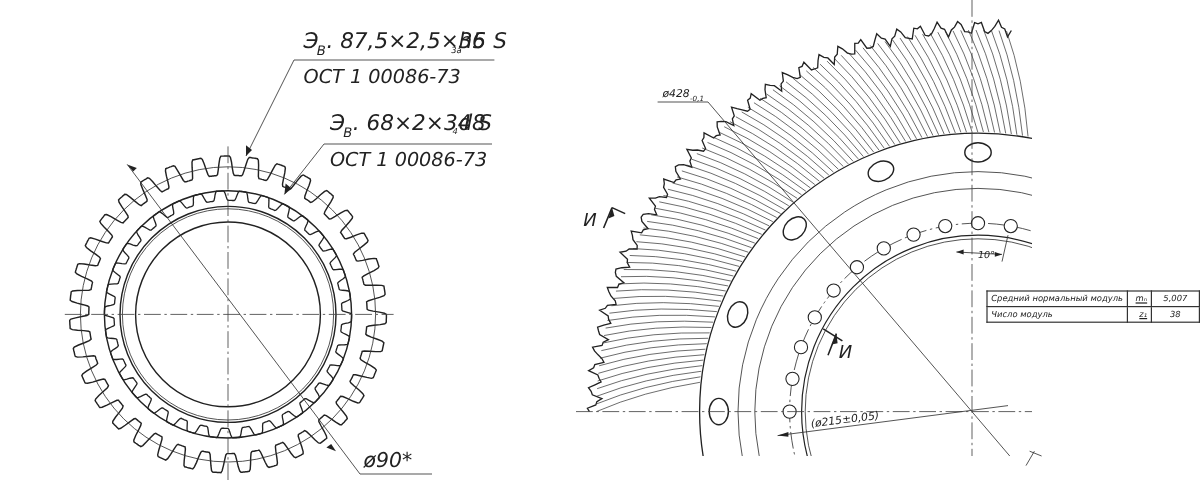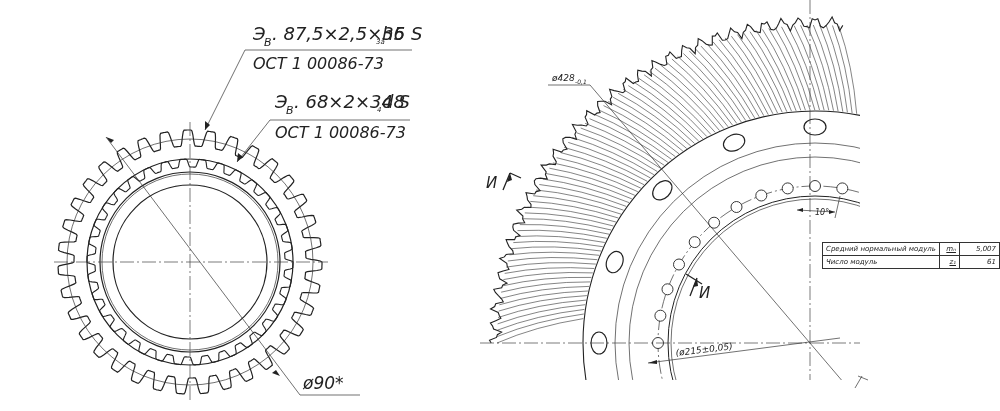--- a/index.html
+++ b/index.html
@@ -8,21 +8,21 @@
   svg { position: absolute; left: 0; top: 0; }
   .ann { font-family: "DejaVu Sans", sans-serif; font-style: italic; fill: #222; }
   .stroke { stroke: #222; fill: none; }
   .thin { stroke: #333; fill: none; stroke-width: 0.7; }
   .axis { stroke: #444; fill: none; stroke-width: 0.7; stroke-dasharray: 14 3 2 3; }
   .tbl { position: absolute; left: 822px; top: 242px; border-collapse: collapse;
          font-family: "DejaVu Sans", sans-serif; font-style: italic; font-size: 7px; color: #222; }
   .tbl td { border: 0.8px solid #333; padding: 0 3px; height: 12px; white-space: nowrap; }
   .tbl td.c1 { width: 108px; }
   .tbl td.c2 { width: 16px; text-align: right; text-decoration: underline; }
-  .tbl td.c3 { width: 44px; text-align: right; }
+  .tbl td.c3 { width: 44px; text-align: center; }
 </style>
 </head>
 <body>
 
 <svg width="1000" height="411" viewBox="0 0 1000 411" xmlns="http://www.w3.org/2000/svg">
 
   <g>
 
     <path id="outerTeeth" class="stroke" stroke-width="1.2" d="M322.0 262.0L322.0 263.0L322.0 264.0L322.0 265.0L321.9 265.9L321.9 266.9L321.9 267.9L321.8 268.9L320.7 269.8L316.8 270.5L311.6 271.1L307.3 271.7L305.5 272.4L305.5 273.3L305.4 274.1L305.3 275.0L305.2 275.8L305.1 276.7L305.0 277.6L304.8 278.4L305.8 279.4L309.4 280.9L314.4 282.7L318.4 284.3L319.9 285.6L319.7 286.5L319.5 287.5L319.3 288.5L319.1 289.4L318.9 290.4L318.7 291.4L318.5 292.3L317.2 293.0L313.2 293.0L308.0 292.7L303.6 292.5L301.8 292.9L301.6 293.7L301.3 294.5L301.1 295.4L300.8 296.2L300.6 297.0L300.3 297.8L300.1 298.7L300.8 299.8L304.2 301.9L308.7 304.5L312.4 306.9L313.6 308.4L313.2 309.3L312.9 310.2L312.5 311.1L312.1 312.1L311.8 313.0L311.4 313.9L311.0 314.8L309.6 315.3L305.7 314.5L300.6 313.3L296.4 312.3L294.5 312.3L294.1 313.1L293.7 313.9L293.4 314.7L293.0 315.4L292.6 316.2L292.1 317.0L291.7 317.7L292.3 319.0L295.2 321.7L299.2 325.0L302.4 328.0L303.3 329.7L302.8 330.5L302.3 331.4L301.8 332.2L301.2 333.1L300.7 333.9L300.2 334.7L299.6 335.5L298.2 335.8L294.4 334.4L289.7 332.2L285.7 330.4L283.8 330.2L283.3 330.9L282.8 331.6L282.3 332.3L281.8 333.0L281.2 333.6L280.7 334.3L280.1 335.0L280.4 336.4L282.8 339.5L286.2 343.5L288.8 347.0L289.4 348.8L288.8 349.6L288.1 350.3L287.4 351.1L286.8 351.8L286.1 352.5L285.4 353.2L284.7 353.9L283.3 353.9L279.8 351.8L275.6 348.9L271.9 346.4L270.2 345.8L269.5 346.4L268.9 347.0L268.3 347.6L267.6 348.2L267.0 348.8L266.3 349.4L265.7 349.9L265.7 351.3L267.5 354.8L270.1 359.4L272.0 363.3L272.3 365.2L271.5 365.8L270.7 366.4L270.0 367.0L269.2 367.6L268.4 368.2L267.6 368.8L266.8 369.4L265.4 369.1L262.4 366.4L258.7 362.7L255.5 359.7L253.9 358.8L253.2 359.3L252.4 359.8L251.7 360.2L251.0 360.7L250.2 361.1L249.5 361.6L248.7 362.0L248.5 363.4L249.7 367.2L251.4 372.1L252.6 376.3L252.6 378.2L251.7 378.7L250.8 379.2L249.9 379.6L249.0 380.1L248.2 380.5L247.3 380.9L246.4 381.4L245.0 380.8L242.5 377.7L239.6 373.4L237.0 369.8L235.6 368.7L234.8 369.0L234.0 369.3L233.2 369.7L232.4 370.0L231.6 370.3L230.8 370.6L229.9 370.9L229.5 372.2L229.9 376.2L230.7 381.3L231.2 385.7L230.8 387.5L229.9 387.8L228.9 388.1L228.0 388.4L227.0 388.7L226.1 389.0L225.1 389.2L224.2 389.5L222.9 388.7L221.0 385.2L218.9 380.5L217.0 376.5L215.8 375.1L215.0 375.3L214.1 375.5L213.3 375.6L212.4 375.8L211.6 376.0L210.7 376.1L209.9 376.3L209.2 377.5L208.9 381.4L208.8 386.7L208.5 391.0L207.7 392.8L206.7 392.9L205.8 393.1L204.8 393.2L203.8 393.3L202.8 393.4L201.8 393.5L200.8 393.6L199.8 392.6L198.5 388.8L197.3 383.7L196.2 379.5L195.2 377.9L194.3 377.9L193.5 377.9L192.6 378.0L191.7 378.0L190.9 378.0L190.0 378.0L189.1 378.0L188.2 379.1L187.3 382.9L186.2 388.0L185.1 392.3L184.1 393.9L183.1 393.8L182.1 393.8L181.1 393.7L180.1 393.6L179.2 393.6L178.2 393.5L177.2 393.4L176.3 392.2L175.8 388.3L175.4 383.1L175.1 378.7L174.4 377.0L173.6 376.8L172.7 376.7L171.9 376.6L171.0 376.4L170.1 376.3L169.3 376.1L168.4 376.0L167.4 376.9L165.7 380.5L163.8 385.3L161.9 389.3L160.6 390.7L159.7 390.5L158.7 390.2L157.7 390.0L156.8 389.8L155.8 389.5L154.9 389.2L153.9 389.0L153.3 387.7L153.5 383.7L154.1 378.5L154.5 374.2L154.2 372.3L153.3 372.1L152.5 371.8L151.7 371.5L150.9 371.2L150.1 370.9L149.2 370.6L148.4 370.3L147.2 371.0L145.0 374.2L142.2 378.7L139.7 382.2L138.1 383.4L137.2 383.0L136.3 382.6L135.4 382.2L134.5 381.8L133.6 381.4L132.7 380.9L131.8 380.5L131.4 379.1L132.3 375.2L133.8 370.2L135.0 366.0L135.0 364.1L134.3 363.7L133.5 363.3L132.8 362.9L132.0 362.5L131.3 362.0L130.5 361.6L129.8 361.1L128.5 361.6L125.7 364.4L122.1 368.2L119.0 371.3L117.3 372.2L116.5 371.6L115.6 371.1L114.8 370.5L114.0 369.9L113.2 369.4L112.4 368.8L111.6 368.2L111.5 366.8L113.0 363.1L115.4 358.5L117.3 354.5L117.7 352.7L117.0 352.1L116.3 351.6L115.7 351.0L115.0 350.5L114.3 349.9L113.7 349.4L113.0 348.8L111.7 349.0L108.4 351.3L104.3 354.4L100.6 356.9L98.8 357.4L98.1 356.7L97.4 356.0L96.7 355.3L96.0 354.6L95.3 353.9L94.6 353.2L93.9 352.5L94.0 351.1L96.2 347.7L99.4 343.6L102.0 340.1L102.6 338.3L102.1 337.7L101.5 337.0L101.0 336.3L100.4 335.7L99.9 335.0L99.3 334.3L98.8 333.6L97.4 333.6L93.8 335.3L89.1 337.6L85.1 339.4L83.2 339.6L82.6 338.8L82.1 338.0L81.5 337.2L80.9 336.4L80.4 335.5L79.8 334.7L79.3 333.9L79.7 332.5L82.4 329.6L86.3 326.1L89.5 323.1L90.4 321.5L90.0 320.7L89.5 320.0L89.1 319.2L88.7 318.5L88.3 317.7L87.9 317.0L87.4 316.2L86.1 315.9L82.2 316.9L77.2 318.4L73.0 319.4L71.1 319.3L70.6 318.4L70.2 317.5L69.8 316.6L69.4 315.7L69.0 314.8L68.6 313.9L68.2 313.0L68.9 311.7L72.1 309.3L76.5 306.5L80.2 304.2L81.4 302.8L81.1 301.9L80.8 301.1L80.5 300.3L80.2 299.5L79.9 298.7L79.7 297.8L79.4 297.0L78.1 296.5L74.2 296.8L69.0 297.4L64.6 297.6L62.8 297.1L62.5 296.2L62.2 295.2L62.0 294.3L61.8 293.3L61.5 292.3L61.3 291.4L61.1 290.4L61.9 289.2L65.5 287.5L70.4 285.6L74.4 283.9L75.9 282.7L75.7 281.9L75.6 281.0L75.4 280.1L75.3 279.3L75.2 278.4L75.0 277.6L74.9 276.7L73.8 276.0L69.8 275.5L64.6 275.2L60.3 274.7L58.5 273.8L58.4 272.8L58.4 271.9L58.3 270.9L58.2 269.9L58.2 268.9L58.1 267.9L58.1 266.9L59.1 265.9L63.0 264.9L68.1 263.8L72.4 262.9L74.0 262.0L74.0 261.1L74.0 260.3L74.0 259.4L74.1 258.5L74.1 257.7L74.1 256.8L74.2 255.9L73.1 255.0L69.3 253.9L64.3 252.6L60.1 251.3L58.5 250.2L58.6 249.2L58.7 248.2L58.8 247.2L58.9 246.2L59.1 245.3L59.2 244.3L59.3 243.3L60.5 242.5L64.5 242.1L69.7 242.0L74.1 241.9L75.9 241.3L76.0 240.4L76.2 239.6L76.4 238.7L76.5 237.9L76.7 237.0L76.9 236.2L77.1 235.3L76.3 234.2L72.7 232.4L68.0 230.3L64.1 228.3L62.8 226.9L63.0 225.9L63.3 225.0L63.6 224.0L63.9 223.1L64.2 222.1L64.5 221.2L64.8 220.3L66.1 219.7L70.1 220.0L75.2 220.9L79.5 221.5L81.4 221.2L81.7 220.4L82.0 219.6L82.3 218.8L82.7 218.0L83.0 217.2L83.3 216.4L83.7 215.6L83.0 214.4L79.9 212.0L75.6 209.0L72.1 206.3L71.1 204.7L71.5 203.8L71.9 203.0L72.4 202.1L72.8 201.2L73.3 200.3L73.8 199.4L74.2 198.6L75.6 198.2L79.5 199.3L84.4 201.0L88.6 202.4L90.4 202.5L90.9 201.8L91.3 201.0L91.8 200.3L92.2 199.6L92.7 198.8L93.2 198.1L93.7 197.4L93.3 196.1L90.6 193.1L86.9 189.4L84.0 186.2L83.2 184.4L83.8 183.6L84.4 182.8L85.0 182.0L85.6 181.3L86.2 180.5L86.8 179.7L87.4 178.9L88.9 178.8L92.5 180.6L97.0 183.2L100.8 185.3L102.6 185.7L103.2 185.0L103.8 184.4L104.4 183.7L105.0 183.1L105.6 182.5L106.2 181.8L106.8 181.2L106.6 179.8L104.5 176.5L101.5 172.2L99.2 168.5L98.8 166.6L99.5 165.9L100.2 165.2L100.9 164.6L101.7 163.9L102.4 163.2L103.2 162.6L103.9 161.9L105.3 162.1L108.6 164.5L112.6 167.8L116.0 170.6L117.7 171.3L118.4 170.8L119.0 170.2L119.7 169.7L120.4 169.2L121.1 168.7L121.8 168.2L122.5 167.6L122.6 166.3L121.1 162.6L119.0 157.8L117.4 153.8L117.3 151.8L118.1 151.3L118.9 150.8L119.8 150.2L120.6 149.7L121.5 149.2L122.3 148.7L123.1 148.2L124.5 148.6L127.3 151.5L130.6 155.5L133.5 158.8L135.0 159.9L135.8 159.4L136.6 159.0L137.3 158.6L138.1 158.3L138.9 157.9L139.7 157.5L140.5 157.1L140.8 155.8L140.0 151.9L138.7 146.8L137.9 142.5L138.1 140.6L139.0 140.2L139.9 139.9L140.9 139.5L141.8 139.1L142.7 138.8L143.6 138.4L144.5 138.1L145.8 138.7L148.0 142.1L150.6 146.6L152.8 150.4L154.2 151.7L155.0 151.4L155.8 151.2L156.6 150.9L157.5 150.7L158.3 150.4L159.1 150.2L160.0 150.0L160.5 148.7L160.4 144.7L160.1 139.5L160.0 135.1L160.6 133.3L161.6 133.1L162.6 132.9L163.5 132.7L164.5 132.5L165.5 132.3L166.4 132.1L167.4 131.9L168.6 132.8L170.1 136.5L171.8 141.4L173.3 145.5L174.4 147.0L175.3 146.9L176.2 146.8L177.0 146.7L177.9 146.6L178.7 146.5L179.6 146.5L180.5 146.4L181.3 145.3L181.9 141.3L182.5 136.2L183.2 131.8L184.1 130.1L185.1 130.1L186.1 130.1L187.0 130.0L188.0 130.0L189.0 130.0L190.0 130.0L191.0 130.0L192.0 131.1L192.9 135.0L193.6 140.1L194.4 144.4L195.2 146.1L196.1 146.2L196.9 146.2L197.8 146.3L198.7 146.3L199.5 146.4L200.4 146.5L201.3 146.5L202.2 145.6L203.5 141.8L205.1 136.8L206.5 132.7L207.7 131.2L208.7 131.3L209.7 131.5L210.6 131.6L211.6 131.8L212.6 131.9L213.6 132.1L214.5 132.3L215.3 133.5L215.5 137.5L215.4 142.7L215.3 147.1L215.8 148.9L216.7 149.1L217.5 149.3L218.3 149.5L219.2 149.7L220.0 150.0L220.9 150.2L221.7 150.4L222.8 149.6L224.8 146.2L227.2 141.5L229.4 137.7L230.8 136.5L231.7 136.8L232.7 137.1L233.6 137.4L234.5 137.7L235.5 138.1L236.4 138.4L237.3 138.8L237.8 140.1L237.3 144.1L236.2 149.2L235.4 153.5L235.6 155.3L236.4 155.7L237.2 156.0L238.0 156.4L238.8 156.7L239.5 157.1L240.3 157.5L241.1 157.9L242.4 157.3L244.9 154.2L248.1 150.1L250.9 146.8L252.6 145.8L253.4 146.2L254.3 146.7L255.1 147.2L256.0 147.7L256.9 148.2L257.7 148.7L258.5 149.2L258.8 150.6L257.6 154.4L255.6 159.2L254.1 163.3L253.9 165.2L254.6 165.7L255.3 166.2L256.1 166.6L256.8 167.1L257.5 167.6L258.2 168.2L258.9 168.7L260.2 168.3L263.3 165.8L267.1 162.3L270.5 159.5L272.3 158.8L273.1 159.4L273.8 160.0L274.6 160.7L275.4 161.3L276.1 161.9L276.8 162.6L277.6 163.2L277.6 164.7L275.7 168.2L272.9 172.6L270.7 176.4L270.2 178.2L270.8 178.8L271.4 179.4L272.0 180.0L272.6 180.6L273.2 181.2L273.8 181.8L274.4 182.5L275.8 182.4L279.3 180.4L283.7 177.6L287.5 175.5L289.4 175.2L290.1 175.9L290.7 176.6L291.3 177.4L292.0 178.2L292.6 178.9L293.2 179.7L293.8 180.5L293.6 181.9L291.1 185.0L287.6 188.9L284.7 192.1L283.8 193.8L284.4 194.5L284.9 195.2L285.4 195.9L285.8 196.7L286.3 197.4L286.8 198.1L287.3 198.8L288.7 199.0L292.4 197.7L297.2 195.7L301.4 194.3L303.3 194.3L303.8 195.1L304.3 196.0L304.8 196.9L305.3 197.7L305.8 198.6L306.2 199.4L306.7 200.3L306.2 201.7L303.2 204.3L299.1 207.5L295.6 210.2L294.5 211.7L294.9 212.5L295.3 213.2L295.6 214.0L296.0 214.8L296.3 215.6L296.7 216.4L297.0 217.2L298.3 217.6L302.2 217.0L307.4 215.9L311.7 215.3L313.6 215.6L313.9 216.5L314.3 217.5L314.6 218.4L314.9 219.3L315.2 220.3L315.5 221.2L315.8 222.1L315.1 223.4L311.7 225.5L307.0 227.8L303.2 229.9L301.8 231.1L302.0 232.0L302.3 232.8L302.5 233.7L302.7 234.5L302.9 235.3L303.1 236.2L303.3 237.0L304.5 237.7L308.5 237.7L313.7 237.6L318.1 237.8L319.9 238.4L320.1 239.4L320.2 240.4L320.4 241.4L320.5 242.3L320.7 243.3L320.8 244.3L320.9 245.3L320.0 246.4L316.3 247.8L311.3 249.3L307.1 250.6L305.5 251.6L305.6 252.5L305.7 253.3L305.7 254.2L305.8 255.1L305.8 255.9L305.9 256.8L305.9 257.7L307.0 258.5L310.9 259.3L316.1 260.1L320.3 261.0L322.0 262.0Z"></path>
     <circle cx="190" cy="262" r="123" class="thin"></circle>
@@ -214,16 +214,16 @@
 <table class="tbl">
   <tbody>
       <tr>
     <td class="c1">Средний нормальный модуль</td>
     <td class="c2">mₙ</td>
     <td class="c3">5,007</td>
   </tr>
   <tr>
     <td class="c1">Число модуль</td>
     <td class="c2">z₁</td>
-    <td class="c3">61</td>
+    <td class="c3">38</td>
   </tr>
 </tbody>
   </table>
 
 </body></html>

